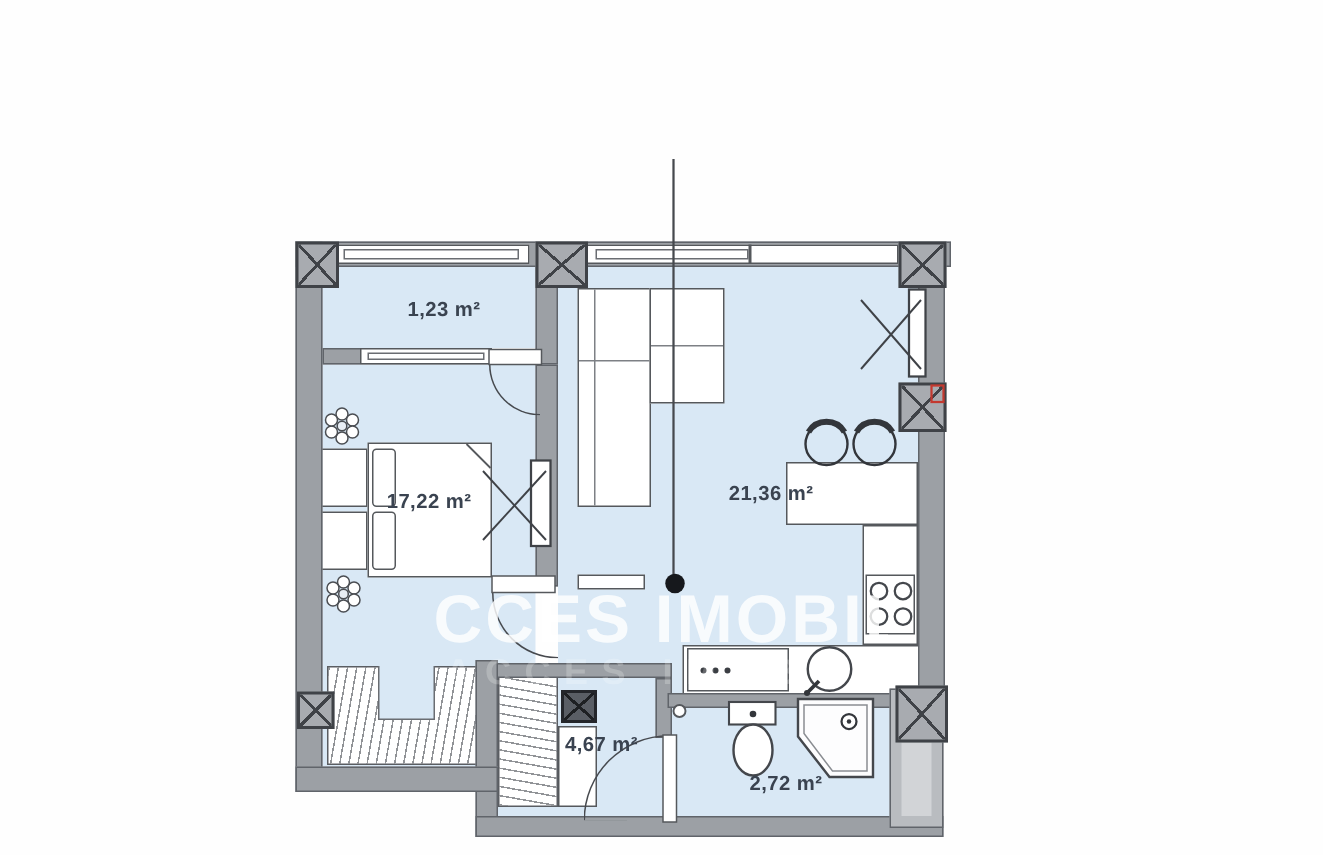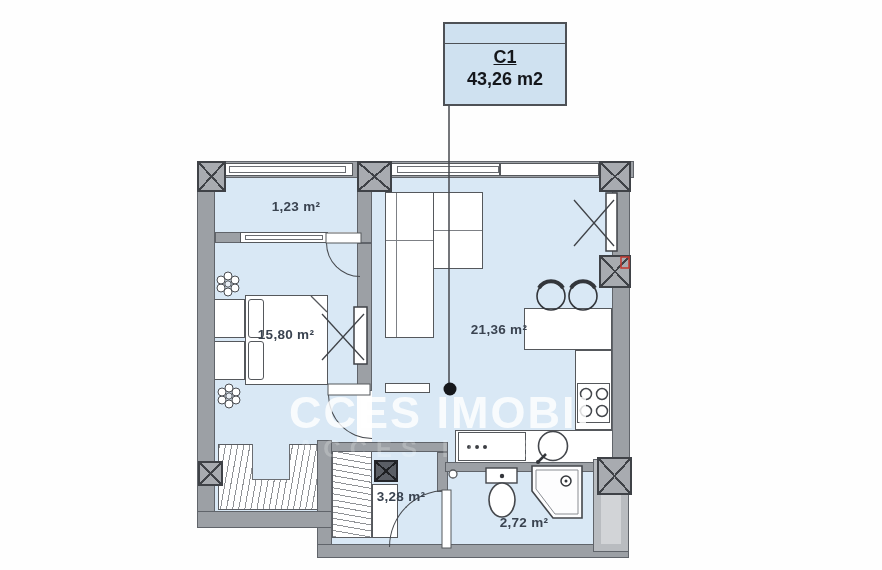--- a/index.html
+++ b/index.html
@@ -207,30 +207,25 @@
       <circle cx="566" cy="481" r="5" fill="#fff" stroke="#33363b" stroke-width="1.5"></circle>
       <circle cx="566" cy="481" r="1.5" fill="#33363b"></circle>
     </g>
 
     <circle cx="453" cy="474" r="4" fill="#fff" stroke="#55585c" stroke-width="1.3"></circle>
 
     <rect x="621" y="257" width="8" height="11" fill="none" stroke="#c3392f" stroke-width="1.5"></rect>
   </svg>
 
   <span class="lbl" style="left:296px;top:206px">1,23 m²</span>
-  <span class="lbl" style="left:286px;top:334px">15,80 m²</span>
-  <span class="lbl" style="left:499px;top:329px">21,36 m²</span>
-  <span class="lbl" style="left:401px;top:496px">3,28 m²</span>
+  <span class="lbl" style="left:286px;top:334px">17,22 m²</span>
+  <span class="lbl" style="left:514px;top:329px">21,36 m²</span>
+  <span class="lbl" style="left:401px;top:496px">4,67 m²</span>
   <span class="lbl" style="left:524px;top:522px">2,72 m²</span>
 
-  <div class="titlebox">
-    <div class="strip"></div>
-    <div class="unit">C1</div>
-    <div class="area">43,26 m2</div>
-  </div>
 
   <div class="wm1">
     <svg width="46" height="50" viewBox="0 0 46 50">
       <path d="M23 2 L44 48 L2 48 Z" fill="rgba(255,255,255,.28)" stroke="rgba(255,255,255,.85)" stroke-width="4"></path>
     </svg>
     <span>CCES IMOBIL</span>
   </div>
   <div class="wm2">ACCES IMOBIL</div>
 
 </div>

